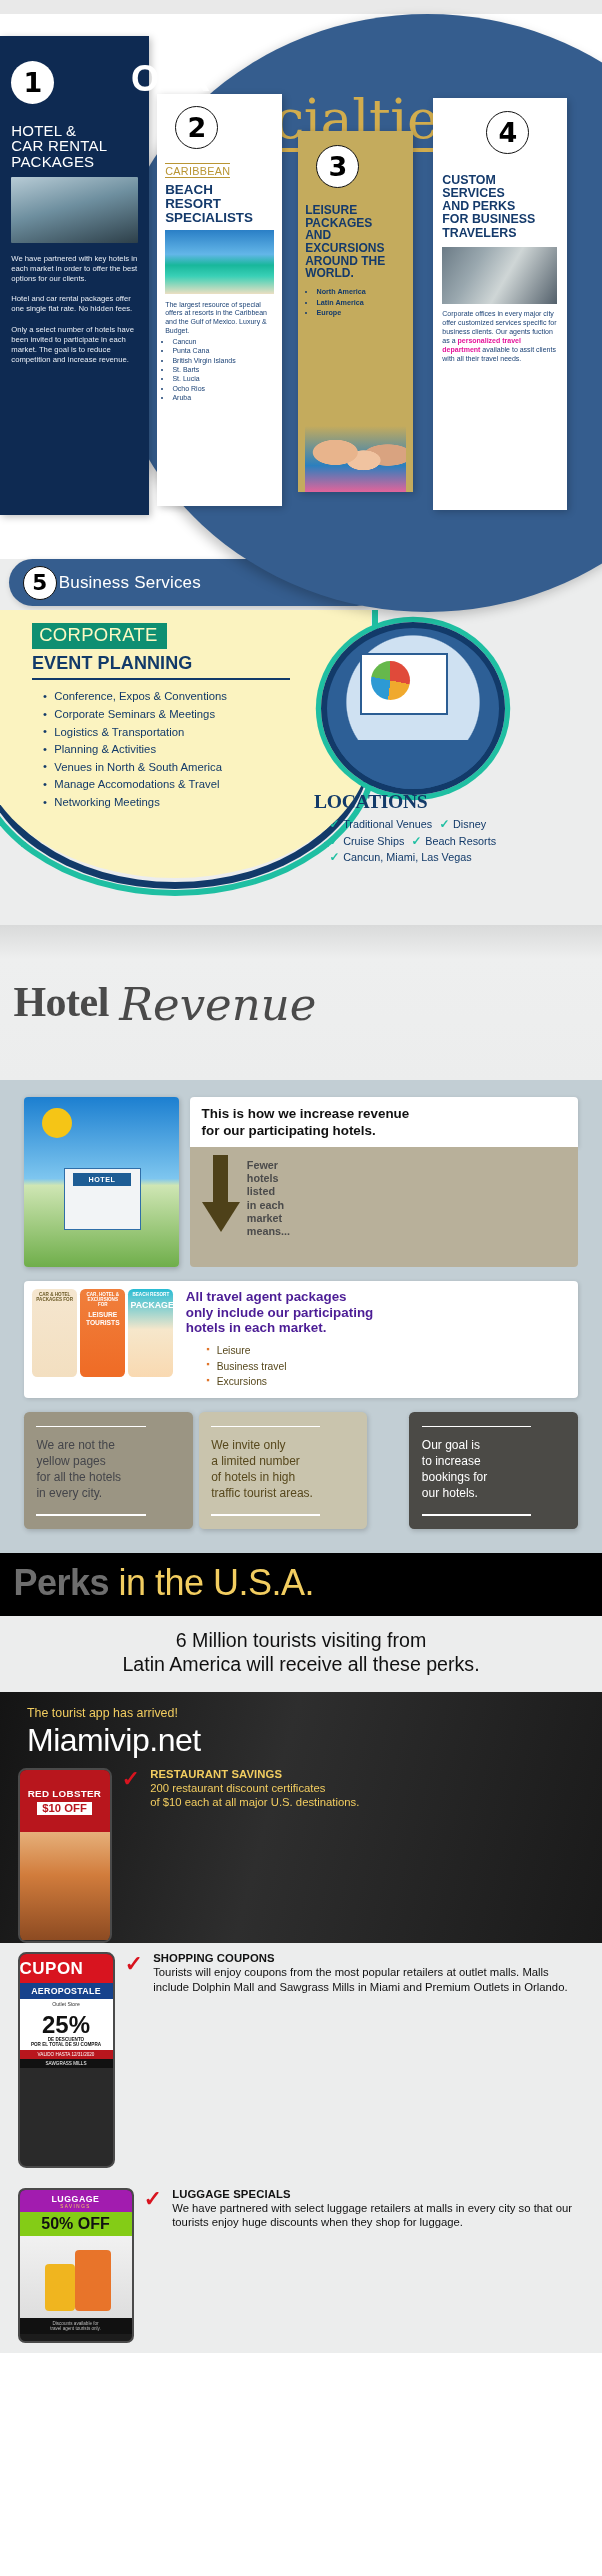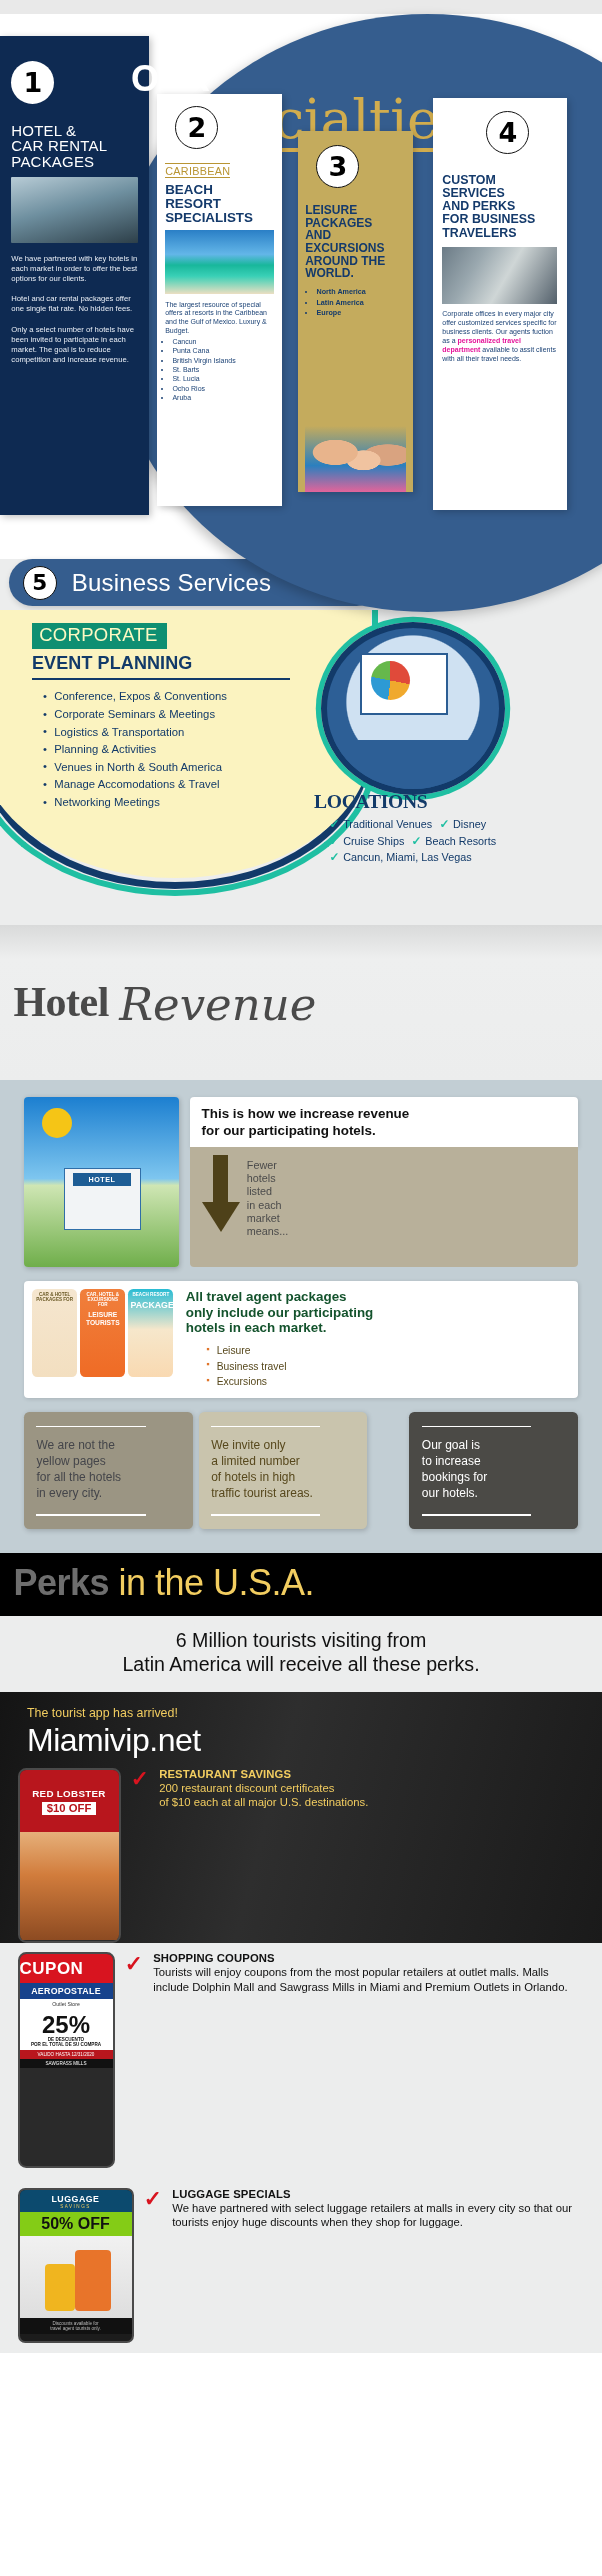--- a/index.html
+++ b/index.html
@@ -231,22 +231,22 @@
     margin: 13.4px 0 0 9.3px;
     width: 371px; height: 47px;
     background: #355d8e;
     border-radius: 24px;
     display: flex; align-items: center;
     padding-left: 13.4px;
     box-shadow: 1.5px 2.1px 6.2px rgba(0,0,0,.18);
   }
   .biz-pill .numbadge { width: 34px; height: 34px; font-size: 21.6px; border: 1px solid #111; }
   .biz-pill .label {
-    margin-left: 15px;
-    font-size: 24px;
+    margin-left: 2px;
+    font-size: 17px;
     color: #ffffff;
     letter-spacing: 0.2px;
   }
   .biz-body { position: relative; height: 307px; }
   .biz-blob {
     position: absolute;
     left: -20.6px; top: 4.1px;
     width: 392px; height: 268px;
     background: #fbf3c0;
     border-bottom-left-radius: 196px 134px;
@@ -415,41 +415,41 @@
   }
   .arrow-up:before {
     content: ""; position: absolute; left: 11.3px; top: 30px; width: 15.5px; height: 47px;
     background: #4e4119;
   }
   .arrow-up:after {
     content: ""; position: absolute; left: 0; top: 0;
     border-left: 19px solid transparent; border-right: 19px solid transparent;
     border-bottom: 30px solid #4e4119;
   }
-  .arrow-text { font-size: 10.8px; color: #4b4b4b; line-height: 1.22; padding-top: 4.1px; }
+  .arrow-text { font-size: 10.8px; color: #4b4b4b; line-height: 1.22; padding-top: 4.1px; font-weight: bold; }
 
   .rev-card2 {
     margin-top: 13.4px;
     background: #ffffff;
     border-radius: 4.1px;
     display: flex; align-items: stretch;
     padding: 8.2px;
     box-shadow: 1px 1px 4.6px rgba(0,0,0,.14);
   }
   .pkg-img { width: 45px; height: 88px; flex: none; margin-right: 3.1px; }
   .pkg-a { background: linear-gradient(180deg,#f5e6cf 0%, #f3dfc0 100%); }
   .pkg-b { background: linear-gradient(180deg,#f07f3c 0%, #ef6b25 100%); }
   .pkg-c { background: linear-gradient(180deg,#29bcd4 0%, #f6e7cb 46%, #f9d9b1 100%); }
   .pkg-label {
     color: #fff; font-size: 4.6px; font-weight: bold; text-align: center;
     padding: 3.1px 2.1px 0 2.1px; line-height: 1.15;
   }
   .rev-card2-text { margin-left: 9.3px; flex: 1; }
   .rev-card2-text h4 {
-    font-size: 13.4px; font-weight: bold; color: #14532d; line-height: 1.18;
+    font-size: 13.4px; font-weight: bold; color: #4c1d95; line-height: 1.18;
   }
   .rev-card2-text ul { margin: 7.2px 0 0 20.6px; }
   .rev-card2-text li {
     font-size: 10.3px; color: #57481c; line-height: 1.5; position: relative; list-style: none; padding-left: 10.3px;
   }
   .rev-card2-text li:before {
     content: "\25AA"; position: absolute; left: 0; top: -0.5px; color: #e0752a; font-size: 9.3px;
   }
 
   .rev-boxes { margin-top: 14.4px; display: flex; gap: 6.2px; }
@@ -484,38 +484,38 @@
     background: linear-gradient(105deg,#141414 0%, #2e2e2e 45%, #1a1a1a 100%);
     padding: 13.4px 0 0 0;
   }
   .app-kicker { color: #f2cd60; font-size: 12.4px; padding-left: 27px; }
   .app-name { color: #ffffff; font-size: 32px; padding-left: 27px; margin-top: 2.1px; letter-spacing: -0.5px; }
 
   .perk-row { display: flex; align-items: flex-start; padding: 9.3px 17.5px 0 17.5px; gap: 10.3px; }
   .perk-row.light { background: #eceded; padding-bottom: 10.3px; }
   .perk-thumb { flex: none; border-radius: 5.2px; overflow: hidden; position: relative; }
 
-  .phone1 { width: 103px; height: 175px; background: #2a2a2a; border: 2.6px solid #4a4a4a; border-radius: 8.2px; }
+  .phone1 { width: 94px; height: 175px; background: #2a2a2a; border: 2.6px solid #4a4a4a; border-radius: 8.2px; }
   .phone1 .top { height: 62px; background: #b8161d; color: #fff; display: flex; flex-direction: column; align-items: center; justify-content: center; }
   .phone1 .top .brand { font-size: 9.8px; font-weight: bold; letter-spacing: 0.3px; }
   .phone1 .top .off { font-size: 11.3px; font-weight: bold; background: #fff; color: #b8161d; padding: 0.5px 5.2px; margin-top: 3.1px; }
   .phone1 .food { height: 108px; background: linear-gradient(180deg,#e6b07a 0%, #d17c3c 40%, #8d4b22 100%); }
 
   .phone2 { width: 97px; height: 216px; background: #2a2a2a; border: 2.6px solid #4a4a4a; border-radius: 8.2px; }
   .phone2 .cupon { background: #d8141f; color: #fff; text-align: left; font-size: 17px; font-weight: bold; padding: 4.1px 0; letter-spacing: 0.5px;}
   .phone2 .brandbar { background: #16428c; color: #fff; text-align: center; font-size: 8.8px; font-weight: bold; padding: 3.1px 0; letter-spacing: 0.3px;}
   .phone2 .sub { background: #fff; color: #333; text-align: center; font-size: 5.2px; padding: 2.1px 0; }
   .phone2 .pct { background: #fff; color: #111; text-align: center; padding: 5.2px 0 3.1px 0; }
   .phone2 .pct .n { font-size: 24px; font-weight: bold; line-height: .95; }
   .phone2 .pct .l1 { font-size: 4.6px; font-weight: bold; }
   .phone2 .foot { background: #b8161d; color: #fff; font-size: 4.6px; text-align: center; padding: 2.1px 0; }
   .phone2 .foot2 { background: #111; color: #fff; font-size: 4.6px; text-align: center; padding: 2.1px 0; }
 
   .phone3 { width: 116px; height: 155px; background: #1c1c1c; border: 2.6px solid #4a4a4a; border-radius: 7.2px; }
-  .phone3 .hdr { background: #0c4a6e; color: #fff; text-align: center; padding: 4.1px 0 3.1px 0; }
+  .phone3 .hdr { background: #a21caf; color: #fff; text-align: center; padding: 4.1px 0 3.1px 0; }
   .phone3 .hdr .a { font-size: 8.8px; font-weight: bold; letter-spacing: 0.5px; }
   .phone3 .hdr .b { font-size: 4.6px; color: #f2cd60; letter-spacing: 1.5px; }
   .phone3 .fifty { background: #84cc16; color: #111; font-size: 16px; font-weight: bold; text-align: center; padding: 3.1px 0; }
   .phone3 .bags { height: 82px; background: linear-gradient(180deg,#f1f1f1 0%, #dedede 100%); position: relative; }
   .phone3 .bag { position: absolute; bottom: 7.2px; border-radius: 4.1px; }
   .phone3 .bag.y { left: 25px; width: 30px; height: 47px; background: #f0b51f; }
   .phone3 .bag.o { left: 55px; width: 36px; height: 61px; background: #e8742a; }
   .phone3 .note { background: #111; color: #bbb; font-size: 4.6px; text-align: center; padding: 2.6px 2.1px; }
 
   .check-red { color: #d8141f; font-size: 21.6px; line-height: .8; flex: none; margin-top: 2.1px; font-weight: bold; }

